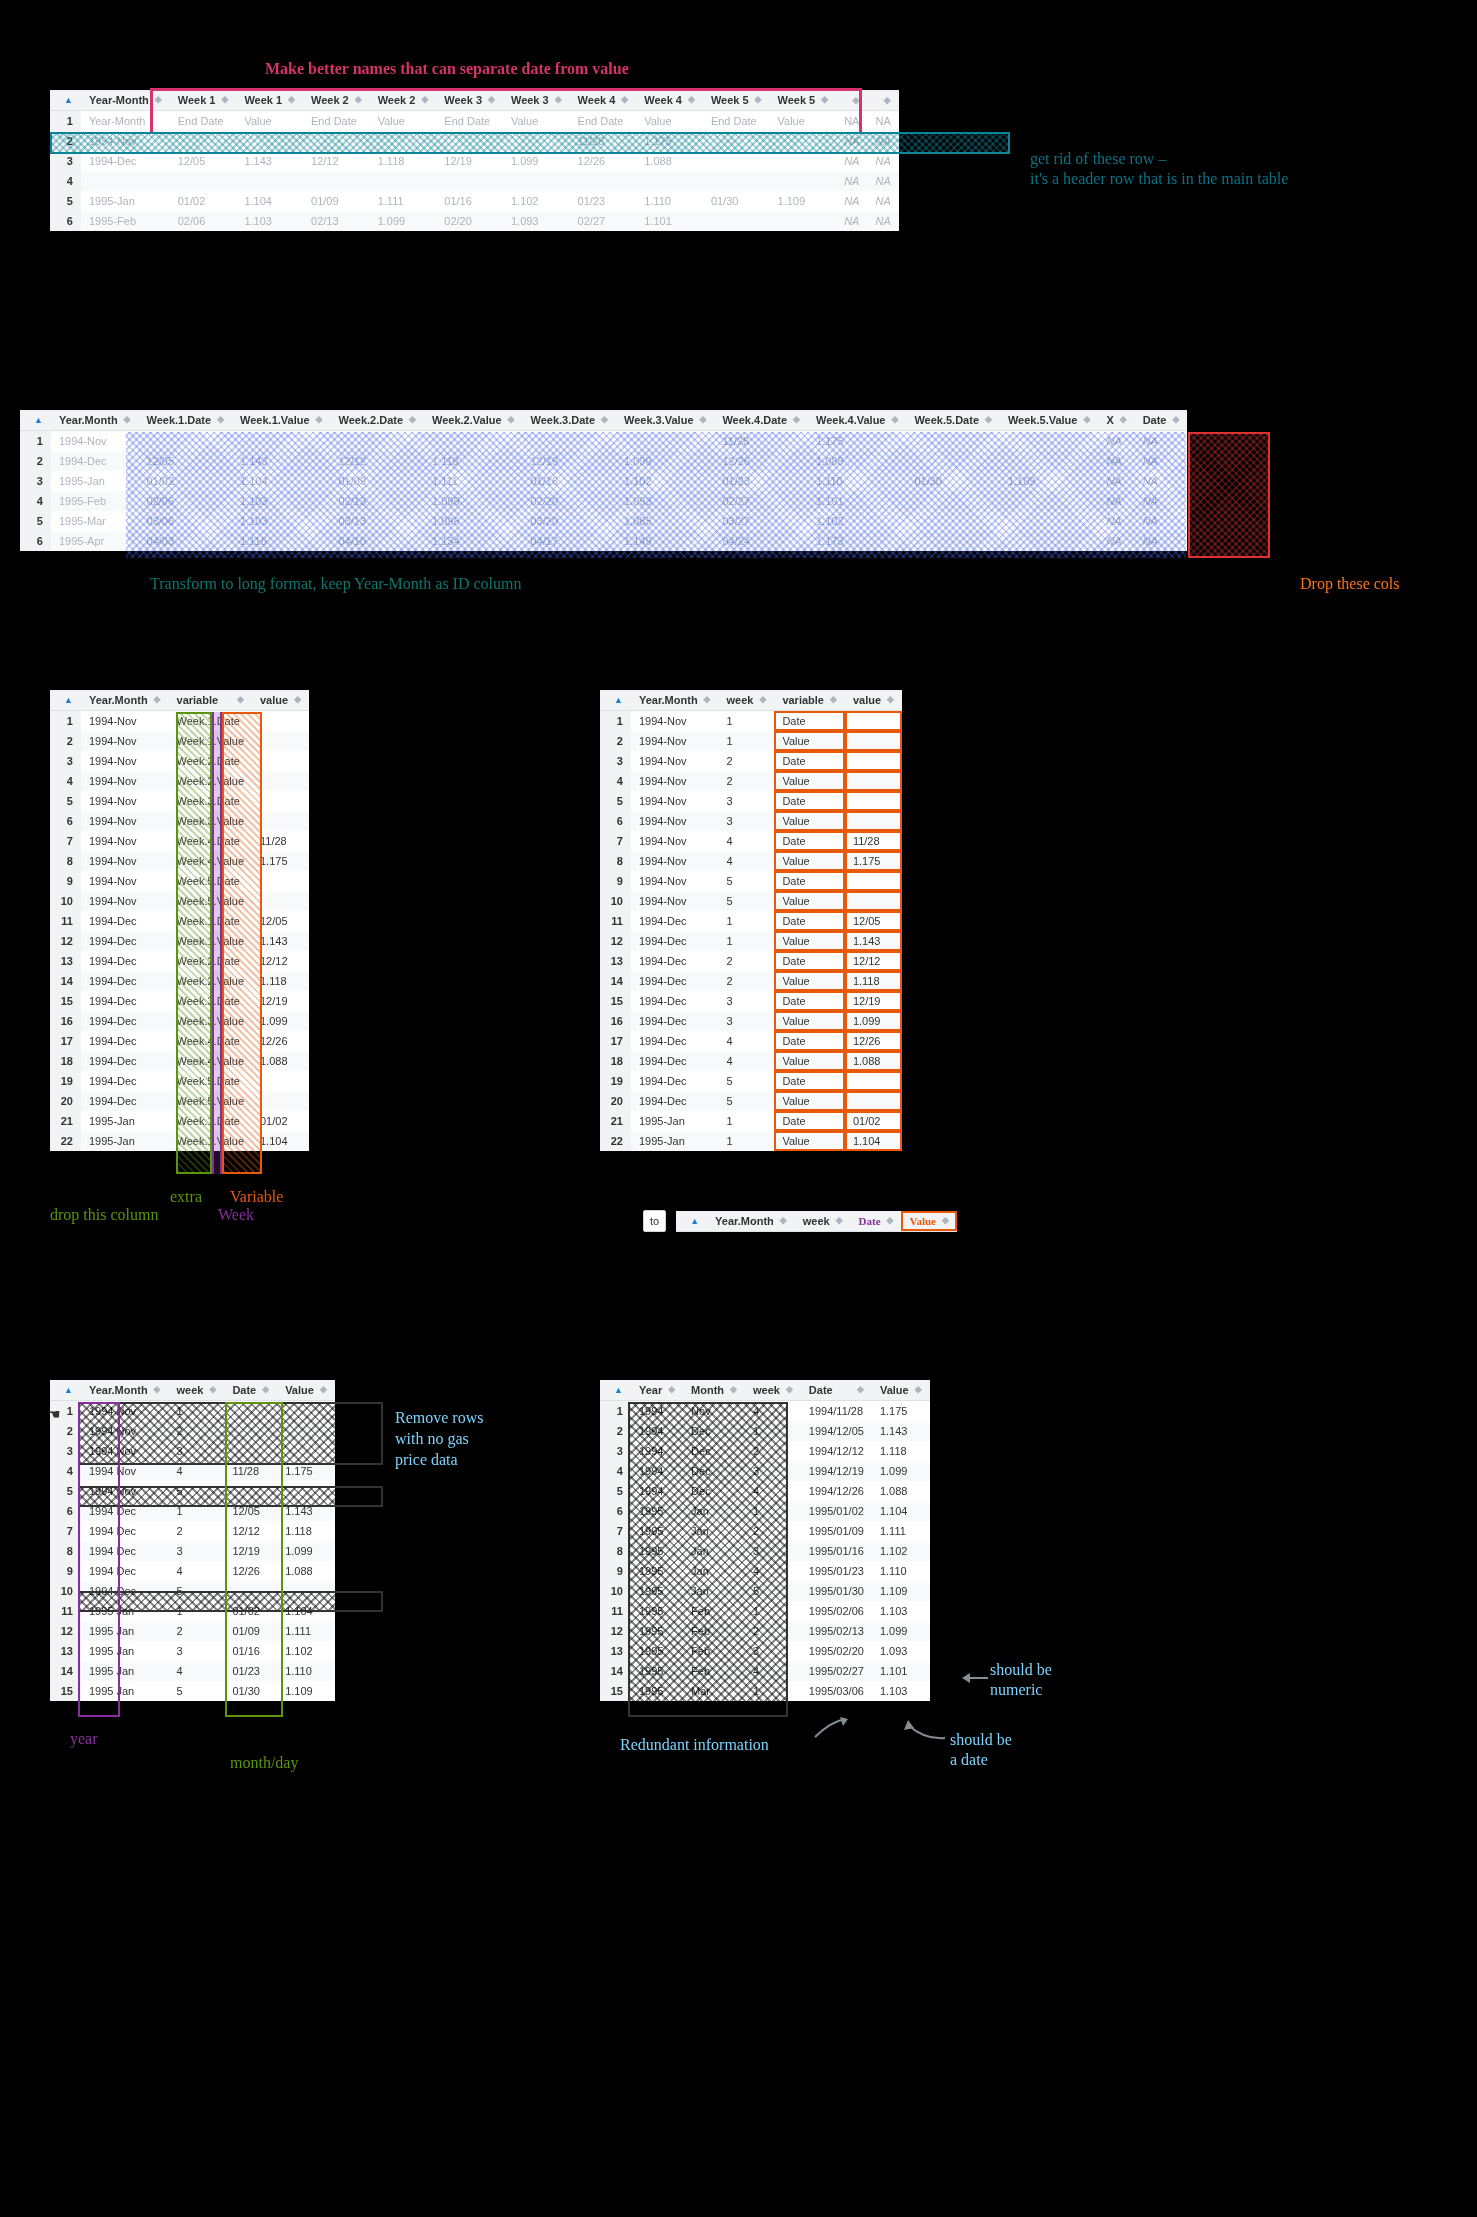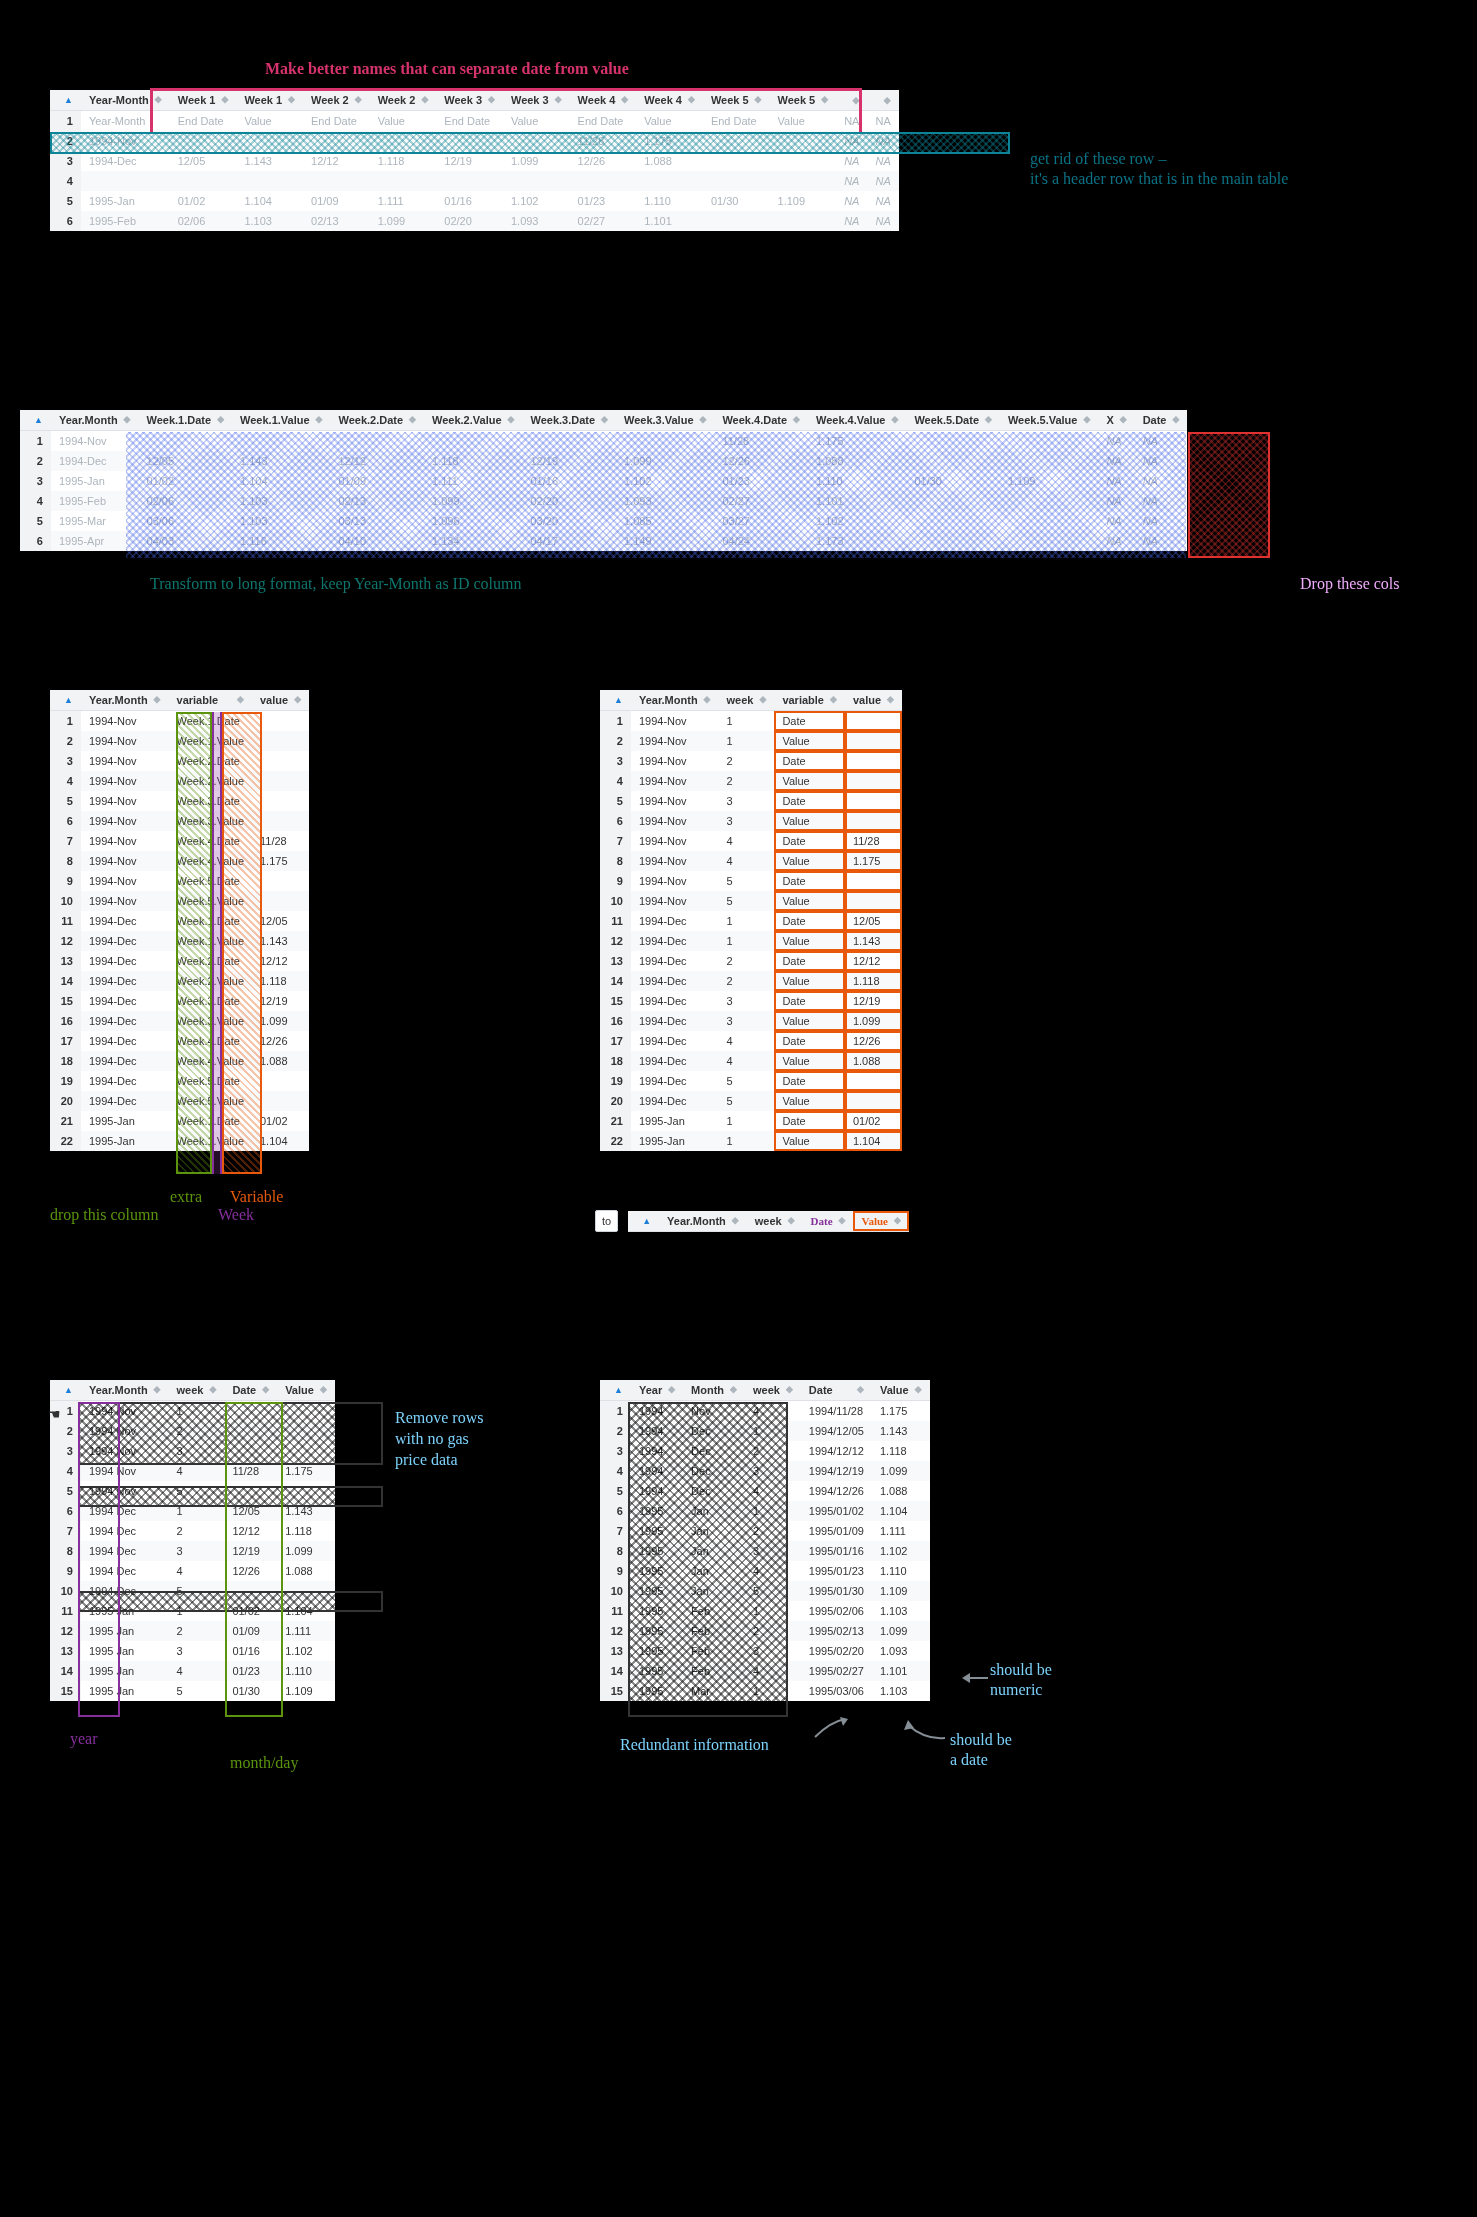--- a/index.html
+++ b/index.html
@@ -5,21 +5,21 @@
   * { margin: 0; padding: 0; box-sizing: border-box; }
   body { background: #000; font-family: Verdana, Geneva, sans-serif; font-size: 11px; color: #333; padding: 30px 20px; }
   
   .canvas { position: relative; width: 1440px; margin: 0 auto; }
   
   
   .ann { font-family: "Comic Sans MS", "Segoe Script", cursive; font-size: 16px; white-space: nowrap; }
   .ann-pink { color: #d6336c; font-weight: bold; }
   .ann-teal { color: #0b7285; }
   .ann-blue { color: #0f766e; }
-  .ann-red  { color: #f0abfc; text-align: right; }
+  .ann-red  { color: #f97316; text-align: right; }
   .ann-green{ color: #5c940d; }
   .ann-purple{ color: #862e9c; }
   .ann-orange{ color: #e8590c; }
   .ann-grey { color: #7dd3fc; }
   
   
   table.dt { border-collapse: collapse; background: #fff; font-size: 11px; }
   table.dt th, table.dt td { padding: 4px 8px; text-align: left; white-space: nowrap; }
   table.dt th { background: #f1f3f5; font-weight: 700; border-bottom: 1px solid #dee2e6; position: relative; }
   table.dt th .sort { float: right; color: #adb5bd; font-size: 9px; margin-left: 6px; }
@@ -47,21 +47,21 @@
   .hatch-purple{ background: rgba(134,46,156,.25); border-left:2px solid #862e9c; border-right:2px solid #862e9c; }
   
   .box-pink { border:3px solid #d6336c; }
   .box-purple-thin{ border:2px solid #862e9c; }
   .box-green-thin{ border:2px solid #5c940d; }
   
   
   .abs { position:absolute; }
   
   
-  .to-pill { display:inline-block; background:#fff; padding:4px 6px; font-size:11px; border:1px solid #ced4da; border-radius:2px; }
+  .to-pill { display:inline-block; background:#fff; padding:4px 6px; font-size:11px; border:1px solid #ced4da; border-radius:2px;margin-left:48px; }
   
   svg.arrow { position:absolute; overflow:visible; }
 </style>
 </head>
 <body>
 
 <div class="canvas">
 
   <div id="blk1" class="abs" style="left:30px; top:60px;">
     <table class="dt" id="t1">

